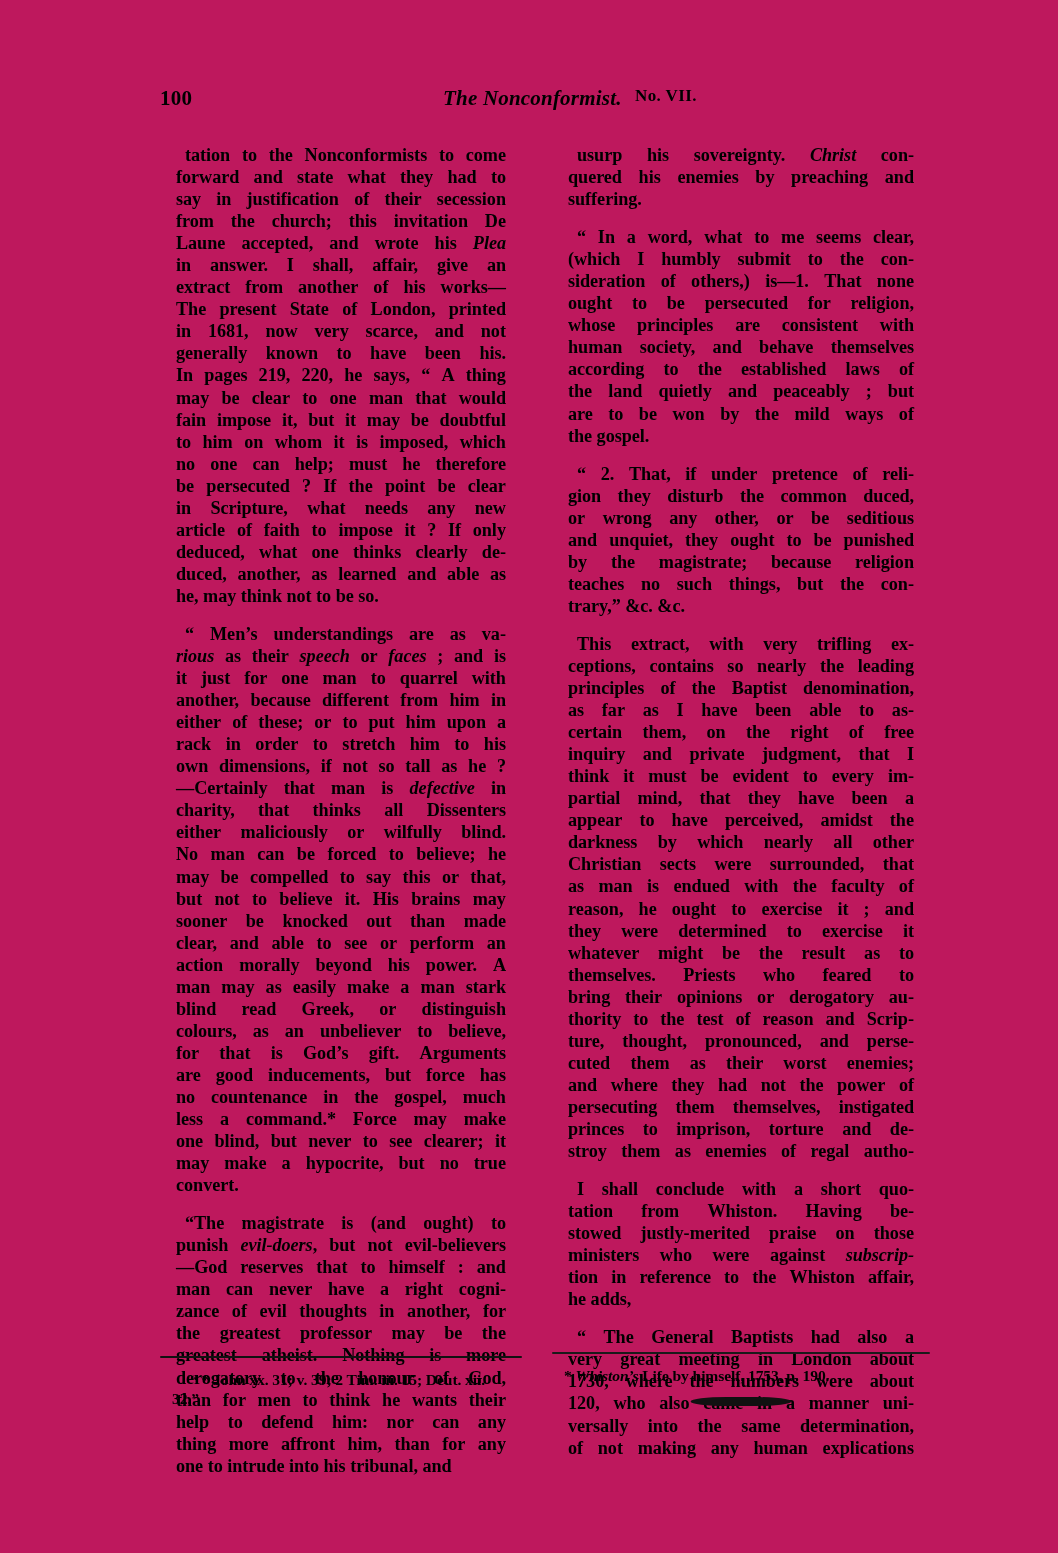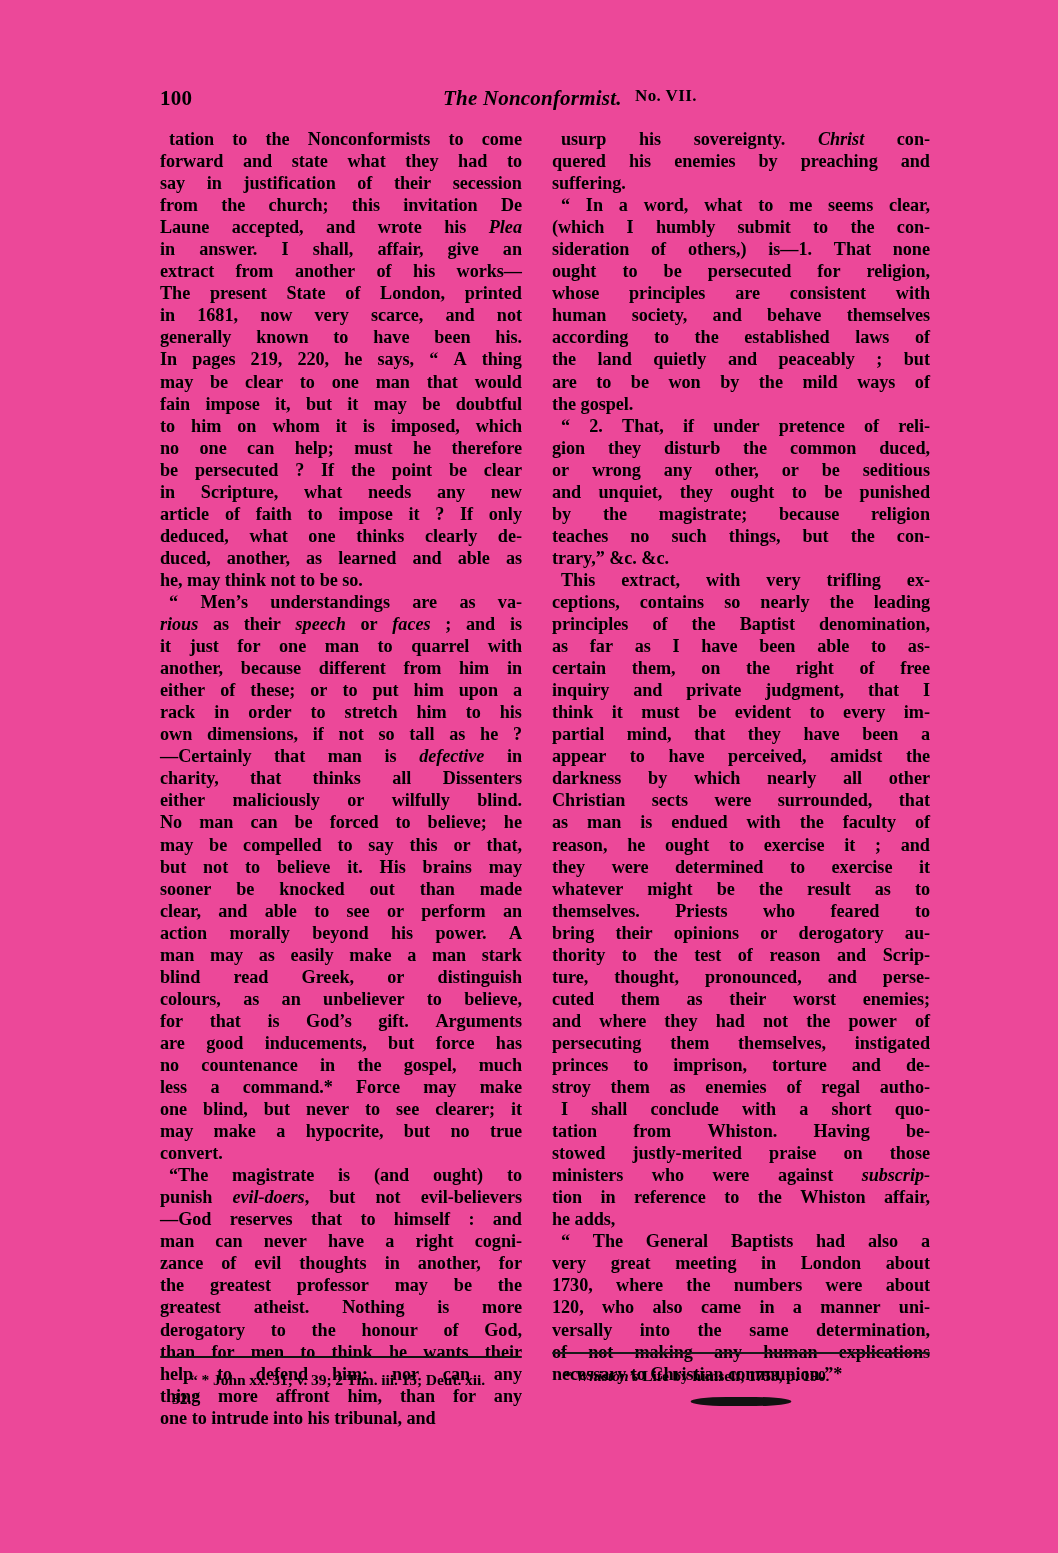--- a/index.html
+++ b/index.html
@@ -14,21 +14,21 @@
     font-family: "Liberation Serif", "DejaVu Serif", serif;
     color: #000000;
     overflow: hidden;
   }
 
   .page {
     position: absolute;
     left: 0; top: 0;
     width: 1058px;
     height: 1553px;
-    background: #ec4899;
+    background: #be185d;
   }
 
   
   .running-head {
     position: absolute;
     left: 160px;
     top: 86px;
     width: 760px;
     height: 30px;
   }
@@ -70,21 +70,21 @@
   }
   .col {
     position: absolute;
     top: 0;
     width: 360px;
   }
   .col-left  { left: 0px;   width: 362px; }
   .col-right { left: 392px; width: 378px; }
 
   .para {
-    margin: 0;
+    margin: 16px;
     font-size: 18.2px;
     line-height: 22.05px;
     font-weight: bold;
     text-align: justify;
     text-align-last: left;
     letter-spacing: -0.05px;
     -webkit-font-smoothing: none;
   }
   .para i { font-style: italic; }
 
@@ -1107,21 +1107,20 @@
               <span>determination,</span>
             </span>
             <span class="line j">
               <span>of</span>
               <span>not</span>
               <span>making</span>
               <span>any</span>
               <span>human</span>
               <span>explications</span>
             </span>
-            <span class="line">necessary to Christian communion.”*</span>
           </p>
         </div>
     </div>
 
   </div>
 
   <div class="footnote-block fn-left">
     <div class="fn-rule thin"></div>
     <p class="fn-text">“ * John xx. 31;  v. 39;  2 Tim. iii. 15;  Deut. xii. 32.”</p>
   </div>

